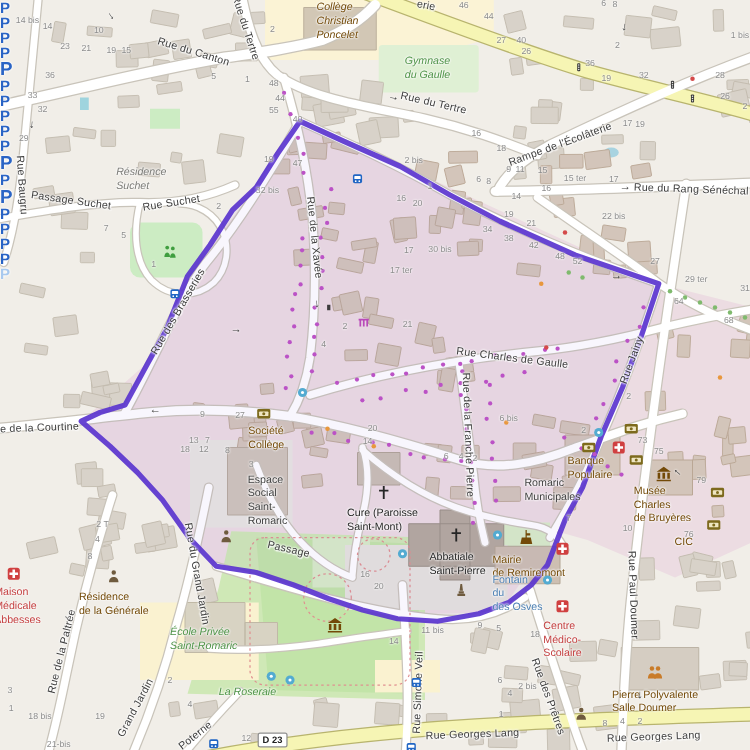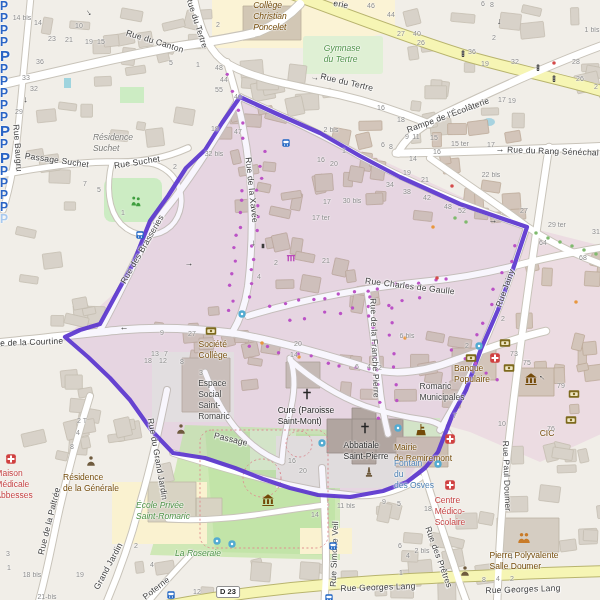--- a/index.html
+++ b/index.html
@@ -482,21 +482,21 @@
       <div class="lbl" style="left: 439px; top: 557px; transform: translate(-50%, -50%) rotate(70deg);">Rue des Prêtres</div>
       <div class="lbl" style="left: 378px; top: 587px; transform: translate(-50%, -50%) rotate(-2deg);">Rue Georges Lang</div>
       <div class="lbl" style="left: 523px; top: 589px; transform: translate(-50%, -50%) rotate(-2deg);">Rue Georges Lang</div>
       <div class="poi brown italic" style="left: 270px; top: 0px; transform: translate(-50%, 0px);">
         <div>Collège</div>
         <div>Christian</div>
         <div>Poncelet</div>
       </div>
       <div class="poi green" style="left: 342px; top: 43px; transform: translate(-50%, 0px);">
         <div>Gymnase</div>
-        <div>du Tertre</div>
+        <div>du Gaulle</div>
       </div>
       <div class="poi gray" style="left: 113px; top: 132px; transform: translate(-50%, 0px);">
         <div>Résidence</div>
         <div>Suchet</div>
       </div>
       <div class="poi brown" style="left: 213px; top: 339px; transform: translate(-50%, 0px);">
         <div>Société</div>
         <div>Collège</div>
       </div>
       <div class="poi dark" style="left: 214px; top: 378px; transform: translate(-50%, 0px);">
@@ -517,20 +517,25 @@
         <div>Mairie</div>
         <div>de Remiremont</div>
       </div>
       <div class="poi dark" style="left: 442px; top: 381px; transform: translate(-50%, 0px);">
         <div>Romaric</div>
         <div>Municipales</div>
       </div>
       <div class="poi brown" style="left: 472px; top: 363px; transform: translate(-50%, 0px);">
         <div>Banque</div>
         <div>Populaire</div>
+      </div>
+      <div class="poi brown" style="left: 530px; top: 387px; transform: translate(-50%, 0px);">
+        <div>Musée</div>
+        <div>Charles</div>
+        <div>de Bruyères</div>
       </div>
       <div class="poi brown" style="left: 547px; top: 428px; transform: translate(-50%, 0px);">
         <div>CIC</div>
       </div>
       <div class="poi blue" style="left: 414px; top: 458px; transform: translate(-50%, 0px);">
         <div>Fontain</div>
         <div>du</div>
         <div>des Osves</div>
       </div>
       <div class="poi red" style="left: 450px; top: 495px; transform: translate(-50%, 0px);">
@@ -685,21 +690,21 @@
       <div class="arrow" style="left: 500px; top: 149px;">→</div>
       <div class="arrow" style="left: 124px; top: 327px;">←</div>
       <div class="arrow" style="left: 493px; top: 220px;">→</div>
       <div class="arrow" style="left: 255px; top: 243px; transform: translate(-50%, -50%) rotate(85deg);">→</div>
       <div class="arrow" style="left: 501px; top: 22px; transform: translate(-50%, -50%) rotate(100deg);">→</div>
       <div class="arrow" style="left: 90px; top: 12px; transform: translate(-50%, -50%) rotate(55deg);">→</div>
       <div class="arrow" style="left: 27px; top: 100px; transform: translate(-50%, -50%) rotate(95deg);">→</div>
       <div class="arrow" style="left: 189px; top: 263px; transform: translate(-50%, -50%) rotate(5deg);">→</div>
       <div class="arrow" style="left: 541px; top: 379px; transform: translate(-50%, -50%) rotate(-140deg);">→</div>
       <div class="arrow" style="left: 513px; top: 556px; transform: translate(-50%, -50%) rotate(90deg);">→</div>
-      <div class="shield" style="left: 228px; top: 592px;">D 23</div>
+      <div class="shield" style="left: 218px; top: 592px;">D 23</div>
       <div class="pk" style="left: 139px; top: 183px;">P</div>
       <div class="pk" style="left: 100px; top: 333px;">P</div>
       <div class="pk" style="left: 146px; top: 329px;">P</div>
       <div class="pk" style="left: 219px; top: 307px;">P</div>
       <div class="pk big" style="left: 172px; top: 379px;">P</div>
       <div class="pk" style="left: 275px; top: 399px;">P</div>
       <div class="pk" style="left: 288px; top: 391px;">P</div>
       <div class="pk" style="left: 336px; top: 406px;">P</div>
       <div class="pk" style="left: 436px; top: 196px;">P</div>
       <div class="pk" style="left: 502px; top: 218px;">P</div>

